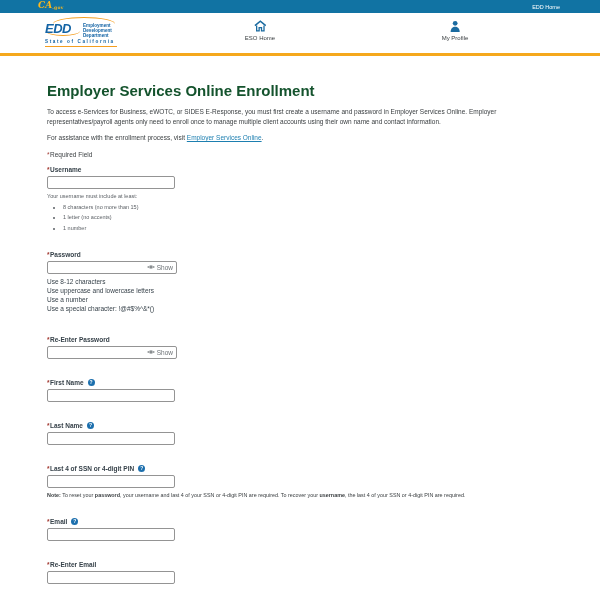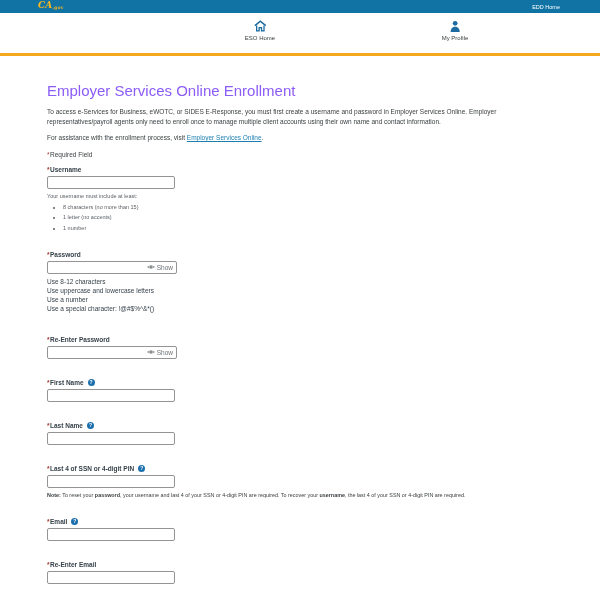--- a/index.html
+++ b/index.html
@@ -31,21 +31,21 @@
     white-space: nowrap; width: 72px; }
   .nav-item { position: absolute; top: 7px; transform: translateX(-50%);
     display: flex; flex-direction: column; align-items: center; gap: 3px; cursor: pointer; }
   .nav-item .lbl { font-size: 6px; color: #3c4043; }
   .nav-eso { left: 260px; }
   .nav-profile { left: 455px; }
   .gold-rule { height: 3px; background: #f5a81c; }
 
   
   .content { padding: 26px 47px 0 47px; }
-  h1 { font-size: 15px; font-weight: 400; color: #8b5cf6; line-height: 18px; }
+  h1 { font-size: 15px; font-weight: 700; color: #14532d; line-height: 18px; }
   .intro { margin-top: 7px; font-size: 6.5px; line-height: 10px; color: #3c4043; max-width: 510px; }
   .assist { margin-top: 7px; font-size: 6.5px; }
   .link { color: #1d7fb0; text-decoration: underline; cursor: pointer; }
   .required-field { margin-top: 10px; font-size: 6.5px; color: #3c4043; }
 
   .group { margin-top: 20px; }
   .group.first { margin-top: 8px; }
   .field-label { font-size: 6.5px; font-weight: bold; color: #37424a; display: flex; align-items: center; }
   .mark { color: #a33a32; margin-right: .5px; }
   .help { width: 7px; height: 7px; border-radius: 50%; background: #1c6fad; color: #fff;
@@ -70,20 +70,35 @@
 </style>
 </head>
 <body>
 
 <div class="topbar">
   <span class="cagov"><span>CA</span><span class="gov">.gov</span></span>
   <span class="topbar-link">EDD Home</span>
 </div>
 
 <div class="header">
+  <div class="edd-logo">
+    <div class="swoosh-top"></div>
+    <div class="edd-row">
+      <div>
+        <div class="edd-word">EDD</div>
+        <div class="swoosh-bottom"></div>
+      </div>
+      <div class="edd-lines">
+        <div>Employment</div>
+        <div>Development</div>
+        <div>Department</div>
+      </div>
+    </div>
+    <div class="edd-state">State of California</div>
+  </div>
 
   <div class="nav-item nav-eso">
     <svg width="13" height="12" viewBox="0 0 12 11">
       <path d="M1 5.2 L6 1 L11 5.2" fill="none" stroke="#1b6ba0" stroke-width="1.4"></path>
       <path d="M2.6 5 V10 H4.9 V7 H7.1 V10 H9.4 V5" fill="none" stroke="#1b6ba0" stroke-width="1.2"></path>
     </svg>
     <span class="lbl">ESO Home</span>
   </div>
 
   <div class="nav-item nav-profile">

